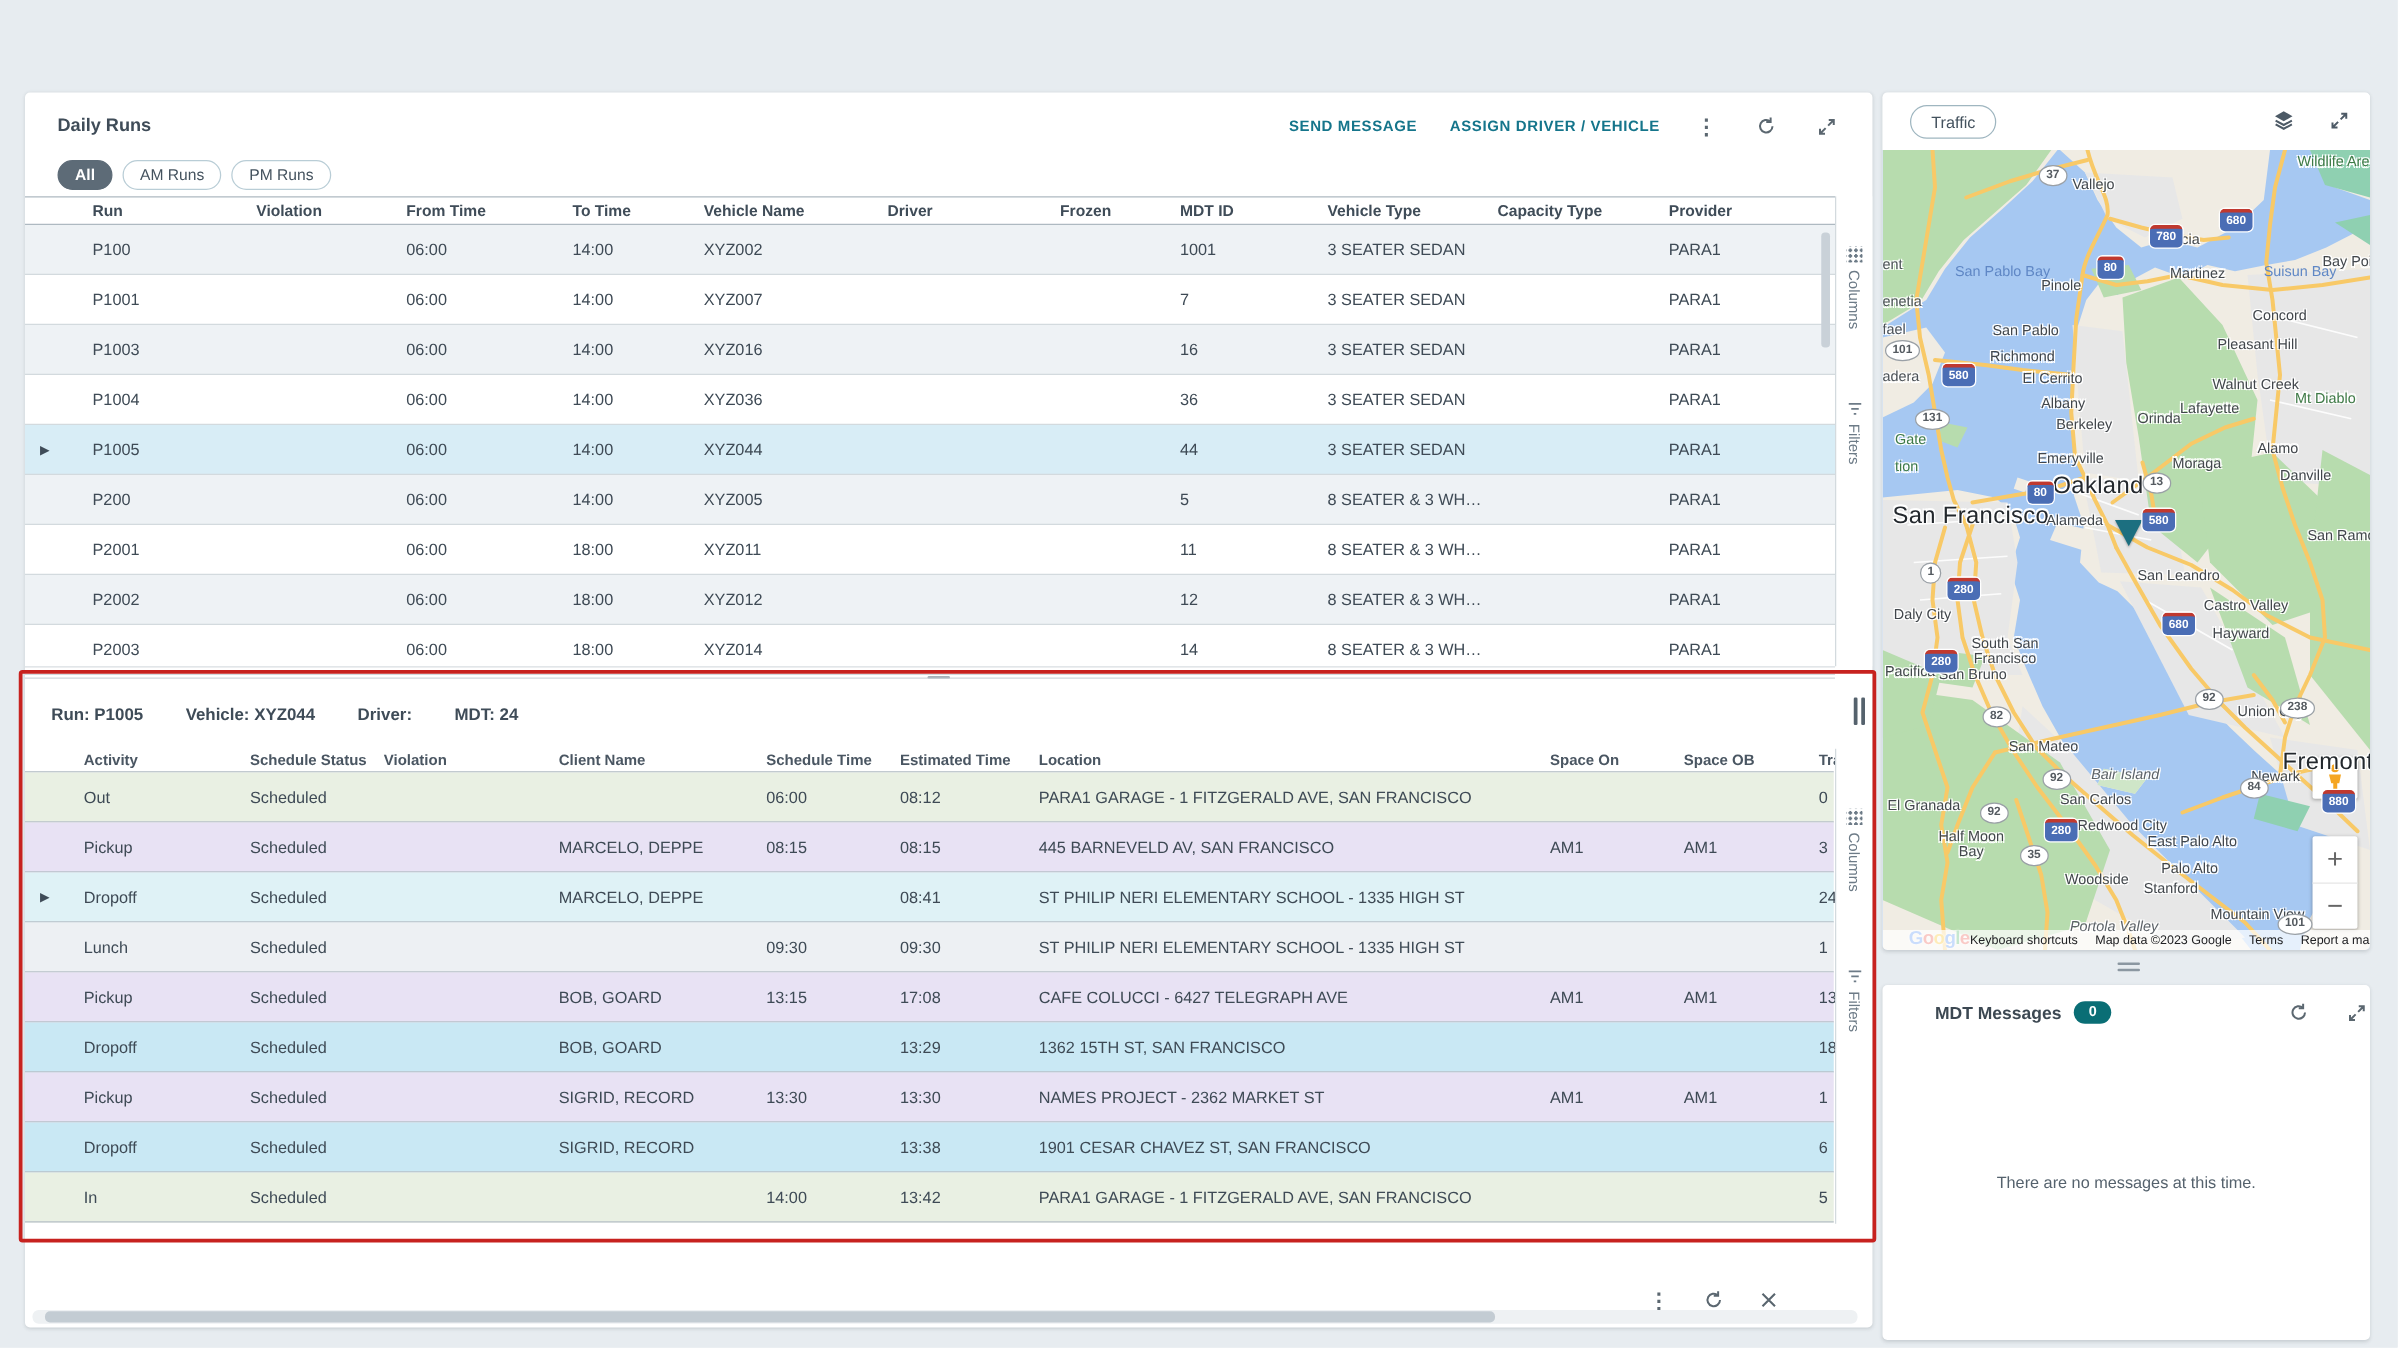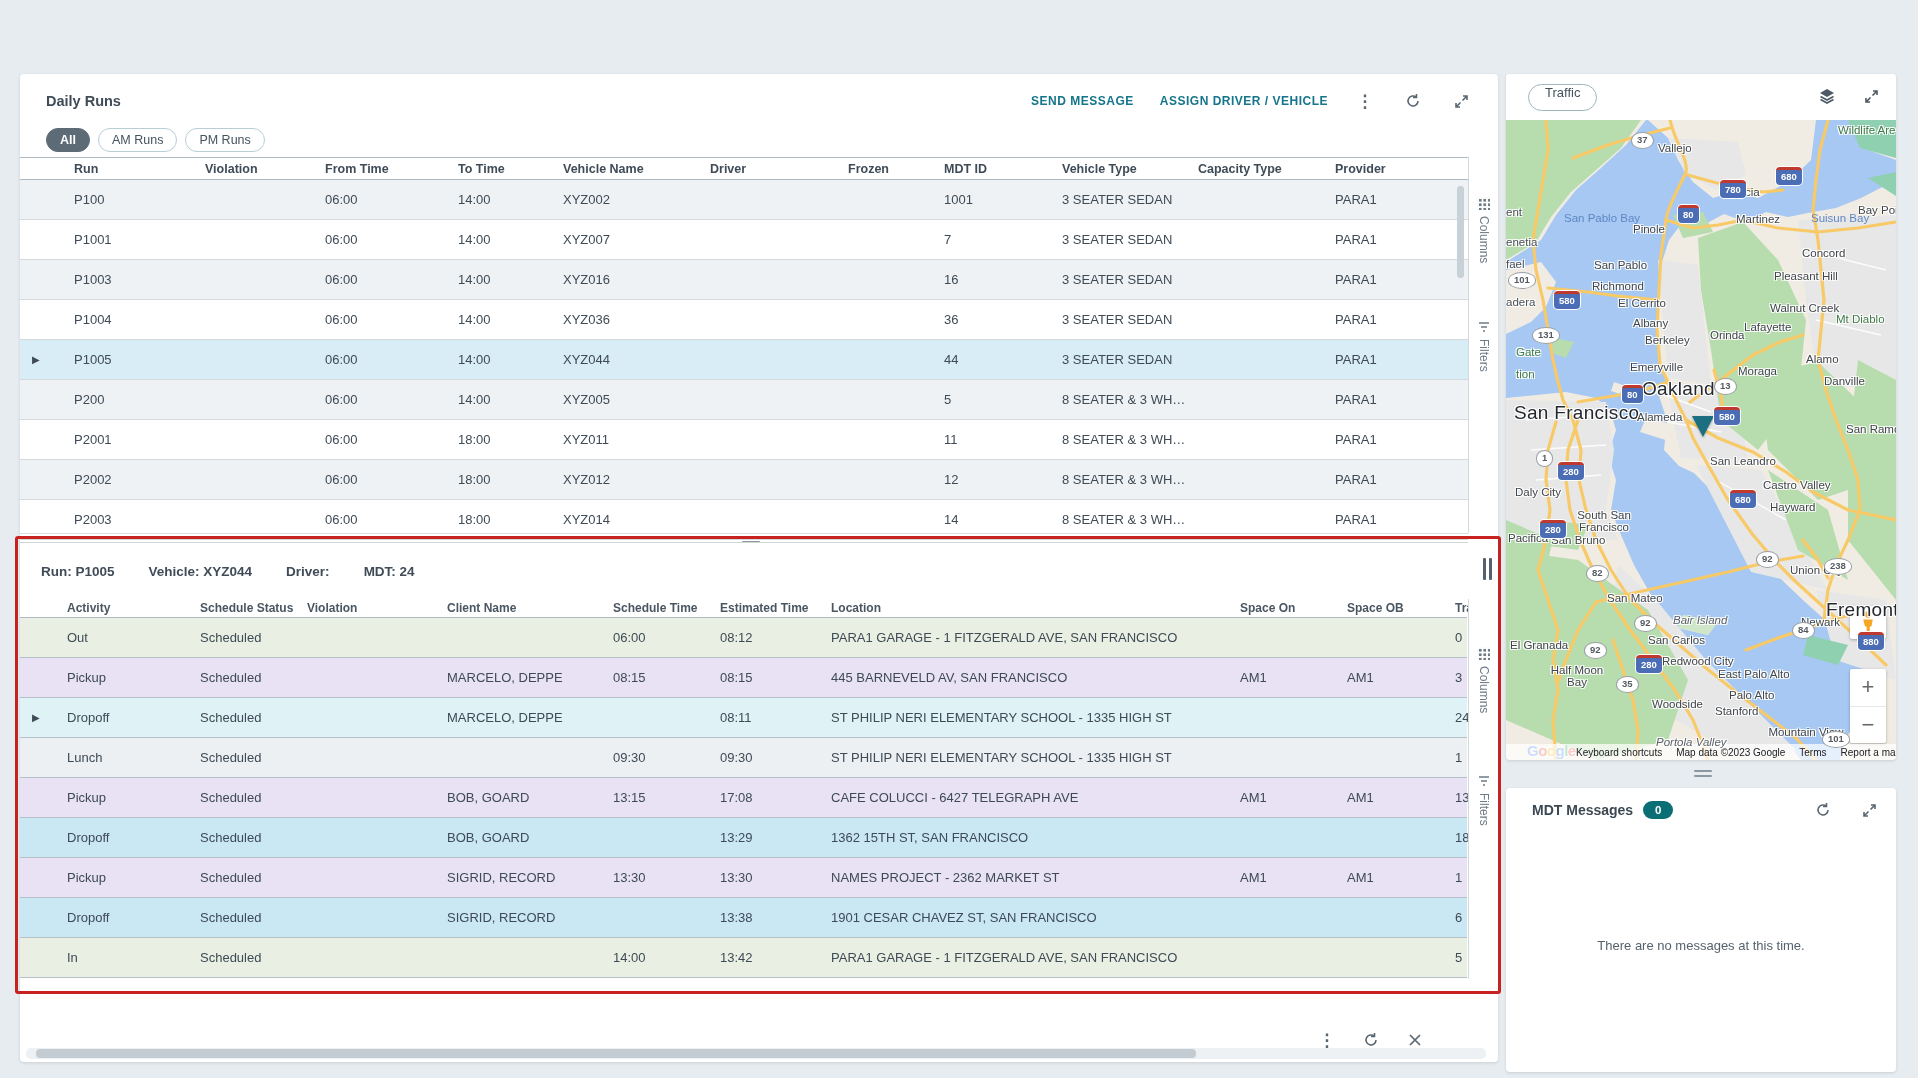--- a/index.html
+++ b/index.html
@@ -71,21 +71,21 @@
   .tra-cell{text-align:right;padding-right:8px;}
 
   #runs-hscroll-track{position:absolute;left:6px;top:974px;width:1460px;height:11px;background:#eef1f3;border-radius:5px;}
   #runs-hscroll-thumb{position:absolute;left:16px;top:975px;width:1160px;height:9px;background:#c3ccd3;border-radius:4px;cursor:pointer;}
 
   
   #annotation-box{position:absolute;left:15px;top:536px;width:1486px;height:458px;border:3px solid #c7221f;border-radius:3px;pointer-events:none;z-index:60;}
 
   
   #map-head{position:absolute;left:0;top:0;width:100%;height:46px;background:#fff;}
-  #traffic-btn{position:absolute;left:22px;top:10px;height:27px;border:1px solid #9fb6c0;border-radius:14px;background:#fff;color:#44525e;font-size:13px;display:flex;align-items:flex-start;padding:0 16px;cursor:pointer;}
+  #traffic-btn{position:absolute;left:22px;top:10px;height:27px;border:1px solid #9fb6c0;border-radius:14px;background:#fff;color:#44525e;font-size:13px;display:flex;align-items:center;padding:0 16px;cursor:pointer;}
   #map-head-icons{position:absolute;right:14px;top:11px;display:flex;gap:22px;}
   #map-view{position:absolute;left:0;top:46px;width:390px;height:640px;background:#a6c8f2;overflow:hidden;}
   .map-label{position:absolute;white-space:nowrap;font-size:11.5px;color:#41464b;text-shadow:1px 1px 0 #fff,-1px -1px 0 #fff,1px -1px 0 #fff,-1px 1px 0 #fff;pointer-events:none;}
   .map-label.city-lg{font-size:19px;color:#23282d;letter-spacing:.3px;}
   .map-label.water{color:#5f87c5;font-size:11.5px;text-shadow:none;margin-top:36px;}
   .map-label.green{color:#3e7a46;}
   .map-label.frag{color:#4b5157;}
   .map-label.ital{font-style:italic;color:#5c6268;}
   .shield{position:absolute;font-size:9.5px;font-weight:bold;line-height:1;pointer-events:none;}
   .shield.interstate{background:#4a6db5;color:#fff;padding:2px 5px 3px;border-radius:4px;border-top:3px solid #c0392f;box-shadow:0 0 0 1px #fff;}
@@ -94,21 +94,21 @@
   #pegman-box{position:absolute;left:344px;top:486px;width:36px;height:33px;background:#fff;border-radius:2px;box-shadow:0 1px 3px rgba(0,0,0,.3);display:flex;align-items:center;justify-content:center;cursor:pointer;}
   #zoom-box{position:absolute;left:344px;top:549px;width:36px;height:74px;background:#fff;border-radius:2px;box-shadow:0 1px 3px rgba(0,0,0,.3);display:flex;flex-direction:column;}
   .zoom-btn{flex:1;display:flex;align-items:center;justify-content:center;font-size:22px;color:#666;cursor:pointer;}
   #zoom-box .zoom-btn:first-child{border-bottom:1px solid #e6e6e6;}
   #map-attrib{position:absolute;left:0;bottom:0;width:100%;height:16px;display:flex;align-items:center;gap:14px;font-size:10px;color:#202124;background:rgba(255,255,255,.72);padding-left:70px;}
   #map-attrib span{cursor:pointer;white-space:nowrap;}
   #g-logo{position:absolute;left:8px;bottom:1px;font-size:15px;font-weight:bold;letter-spacing:-.5px;text-shadow:0 0 2px #fff;margin-left:13px;}
   #g-logo i{font-style:normal;}
 
   
-  #mdt-head{position:absolute;left:0;top:0;width:100%;height:44px;display:flex;align-items:center;}
+  #mdt-head{position:absolute;left:16px;top:0;width:100%;height:44px;display:flex;align-items:center;}
   #mdt-title{margin-left:26px;font-size:14px;font-weight:bold;color:#3c4852;}
   #mdt-badge{margin-left:10px;min-width:30px;height:18px;border-radius:9px;background:#0a6e75;color:#fff;font-size:11.5px;font-weight:bold;display:flex;align-items:center;justify-content:center;padding:0 6px;}
   #mdt-icons{position:absolute;right:16px;top:11px;display:flex;gap:24px;}
   #mdt-empty{position:absolute;left:0;top:150px;width:100%;text-align:center;font-size:13px;color:#55626d;}
   #right-divider{position:absolute;left:1694px;top:770px;width:18px;z-index:5;cursor:row-resize;}
   #right-divider div{height:2px;background:#8b97a1;margin-bottom:3px;border-radius:1px;}
 </style>
 </head>
 <body>
 
@@ -374,21 +374,21 @@
             <div>AM1</div>
             <div class="tra-cell">3</div>
           </div>
           <div class="d-row dropoff-light">
             <div class="arrow-cell">▶</div>
             <div>Dropoff</div>
             <div>Scheduled</div>
             <div></div>
             <div>MARCELO, DEPPE</div>
             <div></div>
-            <div>08:11</div>
+            <div>08:41</div>
             <div>ST PHILIP NERI ELEMENTARY SCHOOL - 1335 HIGH ST</div>
             <div></div>
             <div></div>
             <div class="tra-cell">24</div>
           </div>
           <div class="d-row lunch">
             <div class="arrow-cell"></div>
             <div>Lunch</div>
             <div>Scheduled</div>
             <div></div>

